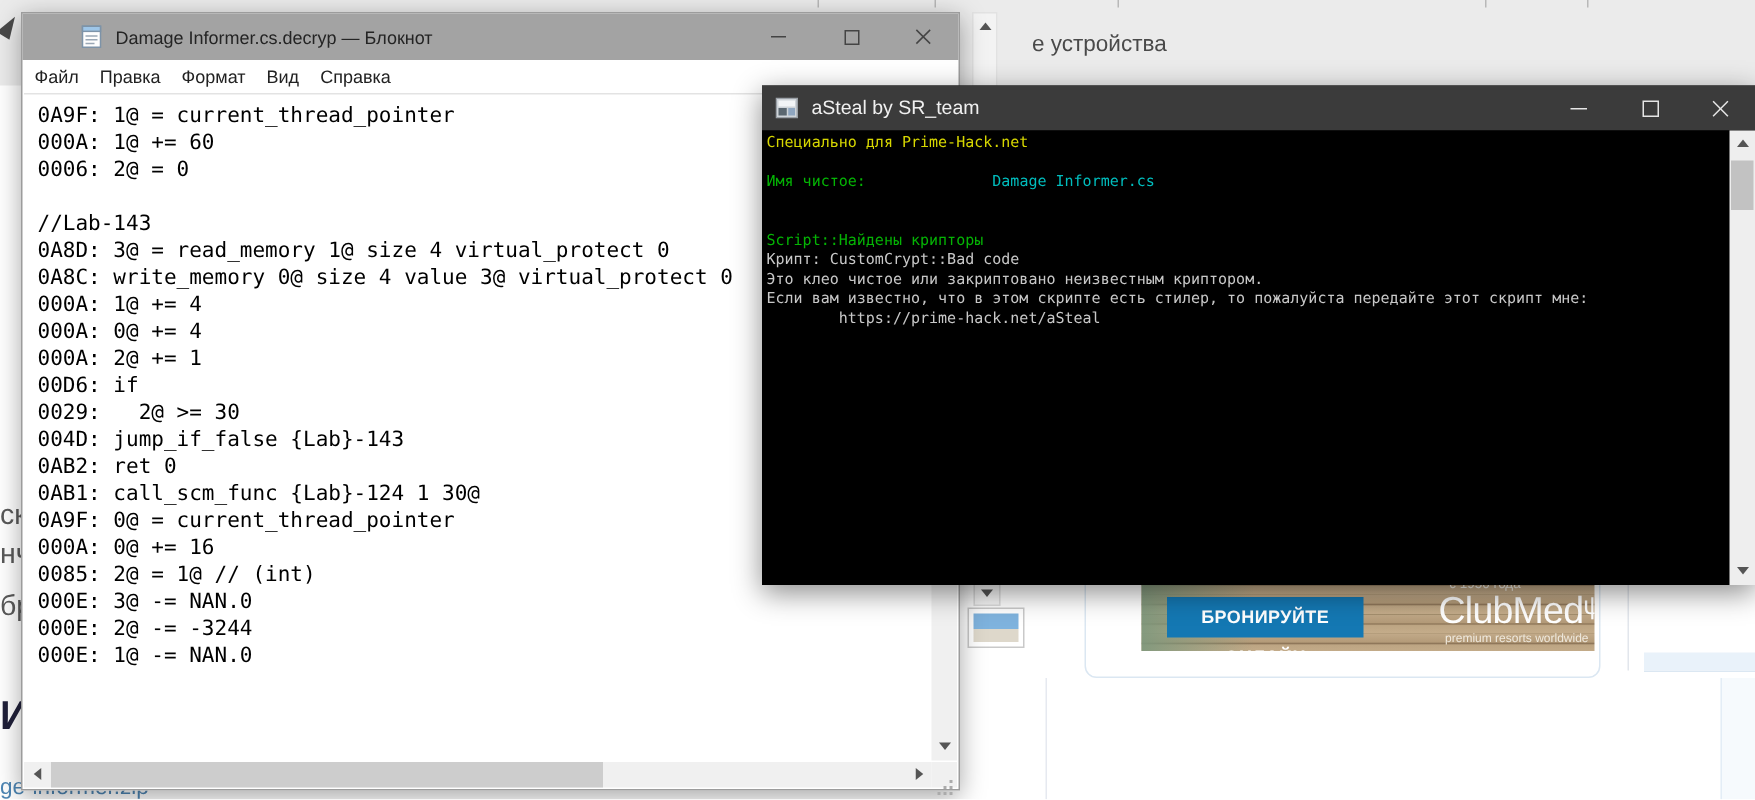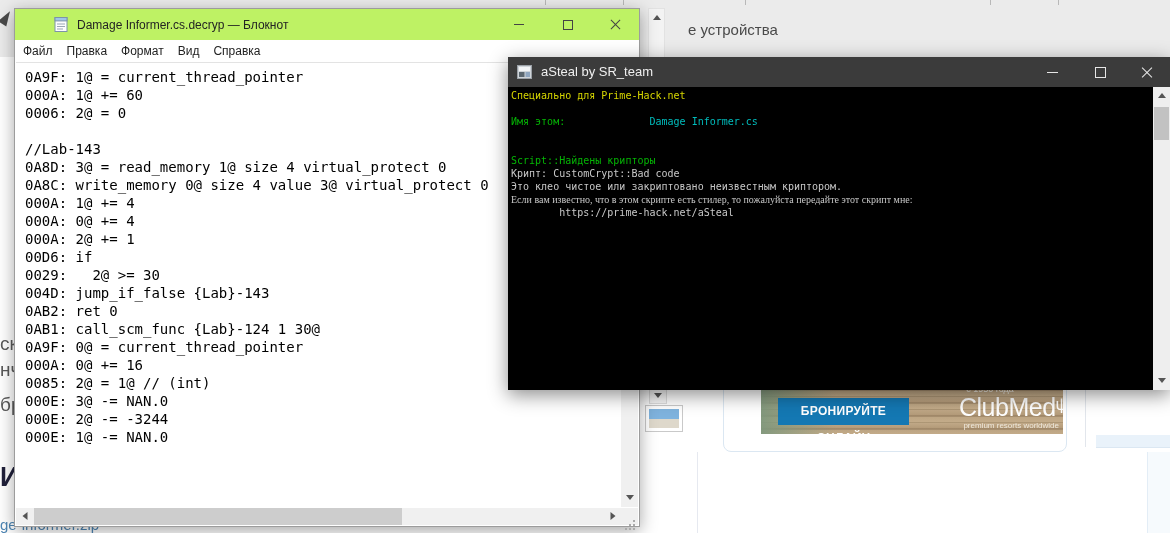--- a/index.html
+++ b/index.html
@@ -37,21 +37,21 @@
   .banner-btn{position:absolute;left:17px;top:14px;width:131px;height:27px;background:#1478b3;
       color:#fff;font-size:12px;font-weight:bold;text-align:center;line-height:27px;letter-spacing:.3px;}
   .cm-block{position:absolute;left:158px;top:0;width:142px;height:50px;color:#fff;}
   .cm-since{position:absolute;left:0;right:0;top:0;font-size:9px;text-align:center;color:#f3efe6;}
   .cm-brand{position:absolute;left:4px;top:9px;font-size:25px;letter-spacing:-.5px;color:#fff;margin-left:36px;}
   .cm-sym{font-size:17px;vertical-align:6px;}
   .cm-tag{position:absolute;right:2px;top:37px;font-size:8px;color:#efe9dd;margin-left:17px;}
   
   .np{position:absolute;left:14px;top:8px;width:624px;height:517px;background:#fff;
       border:1px solid #9c9c9c;box-shadow:0 4px 16px rgba(0,0,0,.35);}
-  .np-titlebar{position:absolute;left:0;top:0;right:0;height:31px;background:#bef264;}
+  .np-titlebar{position:absolute;left:0;top:0;right:0;height:31px;background:#a3a3a3;}
   .np-icon{position:absolute;left:38px;top:7px;}
   .np-title{position:absolute;left:62px;top:9px;font-size:12px;color:#242424;white-space:nowrap;}
   .capbtns{position:absolute;right:0;top:0;height:31px;display:flex;}
   .capbtn{width:48px;height:31px;position:relative;}
   .g-min{position:absolute;left:19px;top:15px;width:10px;height:1px;background:#444;}
   .g-max{position:absolute;left:20px;top:11px;width:8px;height:8px;border:1px solid #444;}
   .g-close{position:absolute;left:18px;top:15px;width:13px;height:1px;background:#444;transform:rotate(45deg);}
   .g-close2{position:absolute;left:18px;top:15px;width:13px;height:1px;background:#444;transform:rotate(-45deg);}
   .np-menubar{position:absolute;left:1px;top:31px;right:1px;height:22px;display:flex;align-items:center;
       font-size:12px;color:#222;background:#fff;}
@@ -239,27 +239,27 @@
         <div class="con-capbtn">
             <div class="cg-close"></div>
             <div class="cg-close2"></div>
           </div>
       </div>
     </div>
     <div class="con-body">
       <div class="con-text" id="con-text">
           <div class="cline"><span style="color: rgb(215, 215, 0);">Специально для Prime-Hack.net</span></div>
           <div class="cline"></div>
-          <div class="cline"><span style="color: rgb(4, 180, 4);">Имя этом:</span><span style="color: rgb(200, 200, 200);">              </span><span style="color: rgb(0, 189, 189);">Damage Informer.cs</span></div>
+          <div class="cline"><span style="color: rgb(4, 180, 4);">Имя чистое:</span><span style="color: rgb(200, 200, 200);">              </span><span style="color: rgb(0, 189, 189);">Damage Informer.cs</span></div>
           <div class="cline"></div>
           <div class="cline"></div>
           <div class="cline"><span style="color: rgb(4, 180, 4);">Script::Найдены крипторы</span></div>
           <div class="cline"><span style="color: rgb(200, 200, 200);">Крипт: CustomCrypt::Bad code</span></div>
           <div class="cline"><span style="color: rgb(200, 200, 200);">Это клео чистое или закриптовано неизвестным криптором.</span></div>
-          <div class="cline"><span style="color: rgb(200, 200, 200); font-family: Liberation Serif, serif;">Если вам известно, что в этом скрипте есть стилер, то пожалуйста передайте этот скрипт мне:</span></div>
+          <div class="cline"><span style="color: rgb(200, 200, 200);">Если вам известно, что в этом скрипте есть стилер, то пожалуйста передайте этот скрипт мне:</span></div>
           <div class="cline"><span style="color: rgb(200, 200, 200); margin-top: 40px;">        https://prime-hack.net/aSteal</span></div>
         </div>
     </div>
     <div class="con-vscroll">
       <div class="sb-btn" style="top:0">
           <div class="arr arr-up"></div>
         </div>
       <div class="con-vthumb"></div>
       <div class="sb-btn" style="bottom:0">
           <div class="arr arr-down"></div>

